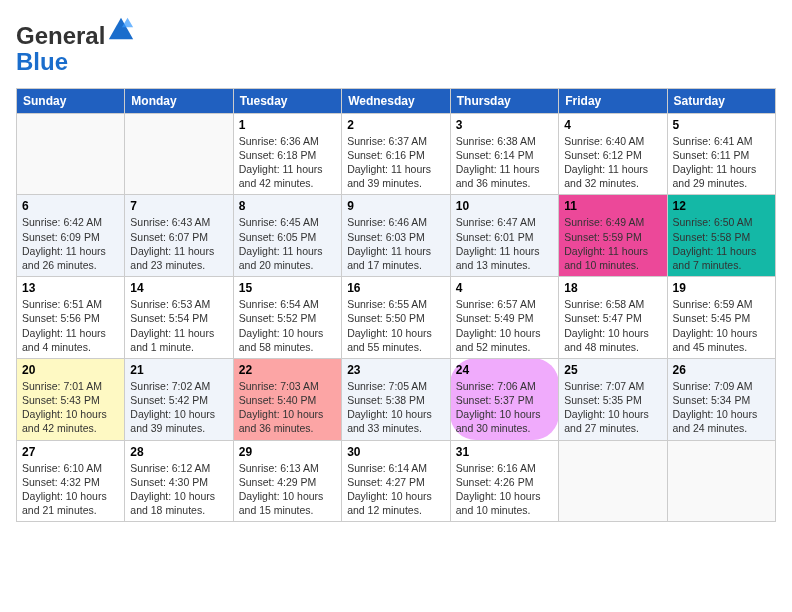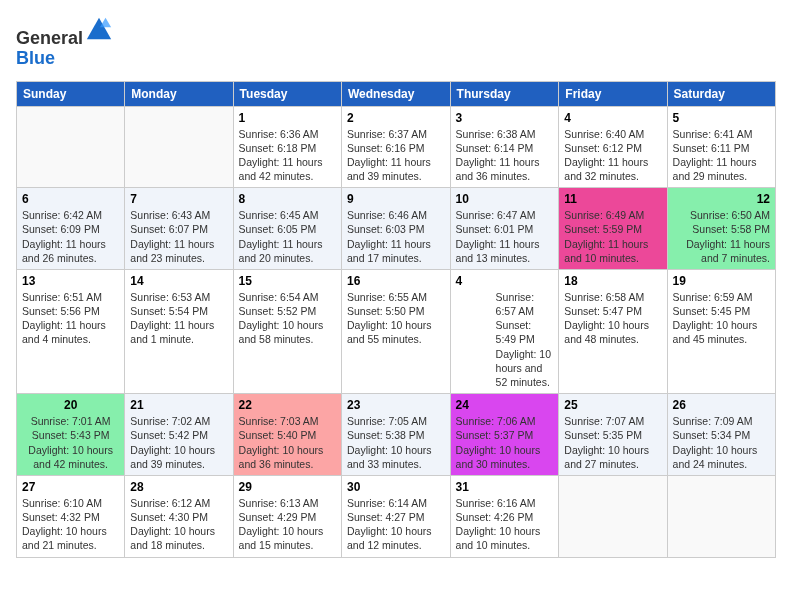--- a/index.html
+++ b/index.html
@@ -14,21 +14,21 @@
       display: flex;
       justify-content: space-between;
       align-items: flex-start;
       margin-bottom: 12px;
     }
     .logo {
       display: flex;
       align-items: center;
     }
     .logo-text {
-      font-size: 18px;
+      font-size: 24px;
       font-weight: bold;
       line-height: 1.1;
     }
     .logo-general { color: #333; }
     .logo-blue { color: #1a6dcc; }
     .logo-icon {
       width: 28px;
       height: 28px;
       margin-left: 2px;
     }
@@ -185,21 +185,21 @@
           <div class="day-info" style="white-space: pre-line;">Sunrise: 6:47 AM
 Sunset: 6:01 PM
 Daylight: 11 hours and 13 minutes.</div>
         </td>
         <td style="background: #ec4899;">
           <span class="day-number">11</span>
           <div class="day-info" style="white-space: pre-line;">Sunrise: 6:49 AM
 Sunset: 5:59 PM
 Daylight: 11 hours and 10 minutes.</div>
         </td>
-        <td style="background: #86efac; text-align: right;">
+        <td style="background: #14b8a6;">
           <span class="day-number">12</span>
           <div class="day-info" style="white-space: pre-line;">Sunrise: 6:50 AM
 Sunset: 5:58 PM
 Daylight: 11 hours and 7 minutes.</div>
         </td>
       </tr>
       <tr>
         <td>
           <span class="day-number">13</span>
           <div class="day-info" style="white-space: pre-line;">Sunrise: 6:51 AM
@@ -219,39 +219,39 @@
 Daylight: 10 hours and 58 minutes.</div>
         </td>
         <td>
           <span class="day-number">16</span>
           <div class="day-info" style="white-space: pre-line;">Sunrise: 6:55 AM
 Sunset: 5:50 PM
 Daylight: 10 hours and 55 minutes.</div>
         </td>
         <td>
           <span class="day-number">4</span>
-          <div class="day-info" style="white-space: pre-line; margin-left: 40px;">Sunrise: 6:57 AM
+          <div class="day-info" style="white-space: pre-line;">Sunrise: 6:57 AM
 Sunset: 5:49 PM
 Daylight: 10 hours and 52 minutes.</div>
         </td>
         <td>
           <span class="day-number">18</span>
           <div class="day-info" style="white-space: pre-line;">Sunrise: 6:58 AM
 Sunset: 5:47 PM
 Daylight: 10 hours and 48 minutes.</div>
         </td>
         <td>
           <span class="day-number">19</span>
           <div class="day-info" style="white-space: pre-line;">Sunrise: 6:59 AM
 Sunset: 5:45 PM
 Daylight: 10 hours and 45 minutes.</div>
         </td>
       </tr>
       <tr>
-        <td style="background: #86efac; text-align: center;">
+        <td style="background: #fef9c3;">
           <span class="day-number">20</span>
           <div class="day-info" style="white-space: pre-line;">Sunrise: 7:01 AM
 Sunset: 5:43 PM
 Daylight: 10 hours and 42 minutes.</div>
         </td>
         <td style="background: rgb(240, 244, 250);">
           <span class="day-number">21</span>
           <div class="day-info" style="white-space: pre-line;">Sunrise: 7:02 AM
 Sunset: 5:42 PM
 Daylight: 10 hours and 39 minutes.</div>
@@ -261,21 +261,21 @@
           <div class="day-info" style="white-space: pre-line;">Sunrise: 7:03 AM
 Sunset: 5:40 PM
 Daylight: 10 hours and 36 minutes.</div>
         </td>
         <td style="background: rgb(240, 244, 250);">
           <span class="day-number">23</span>
           <div class="day-info" style="white-space: pre-line;">Sunrise: 7:05 AM
 Sunset: 5:38 PM
 Daylight: 10 hours and 33 minutes.</div>
         </td>
-        <td style="background: #d946ef;">
+        <td style="background: #f0abfc; border-radius: 26px;">
           <span class="day-number">24</span>
           <div class="day-info" style="white-space: pre-line;">Sunrise: 7:06 AM
 Sunset: 5:37 PM
 Daylight: 10 hours and 30 minutes.</div>
         </td>
         <td style="background: rgb(240, 244, 250);">
           <span class="day-number">25</span>
           <div class="day-info" style="white-space: pre-line;">Sunrise: 7:07 AM
 Sunset: 5:35 PM
 Daylight: 10 hours and 27 minutes.</div>

